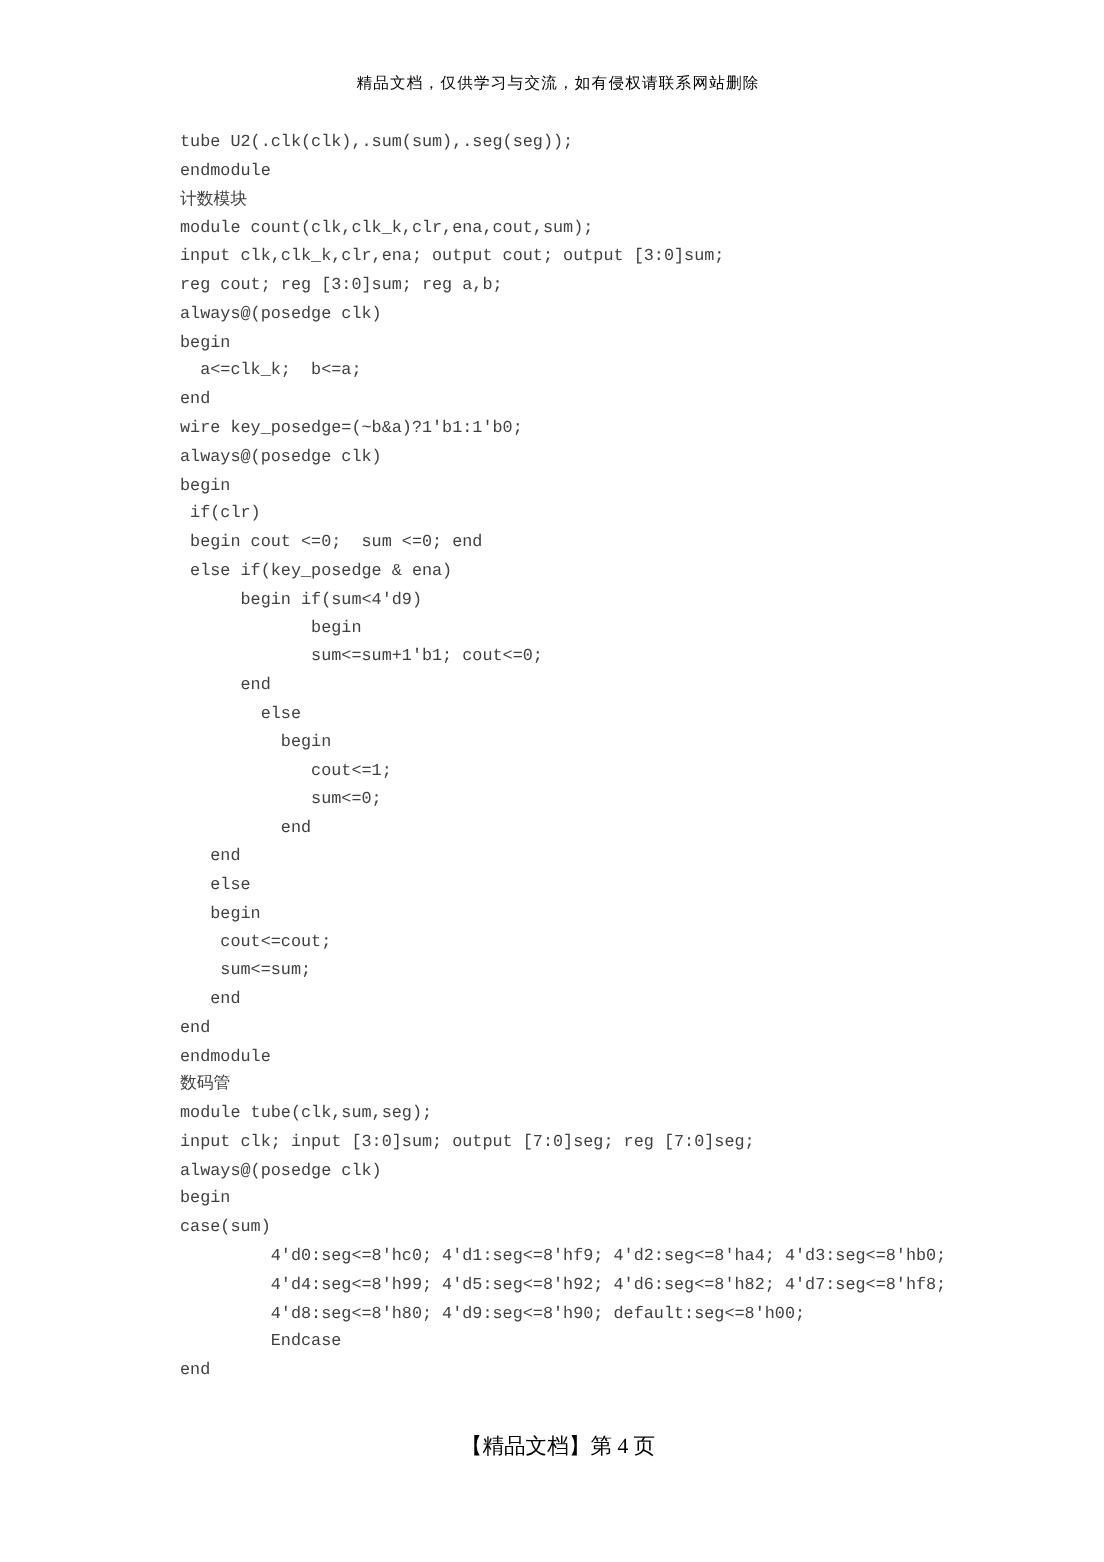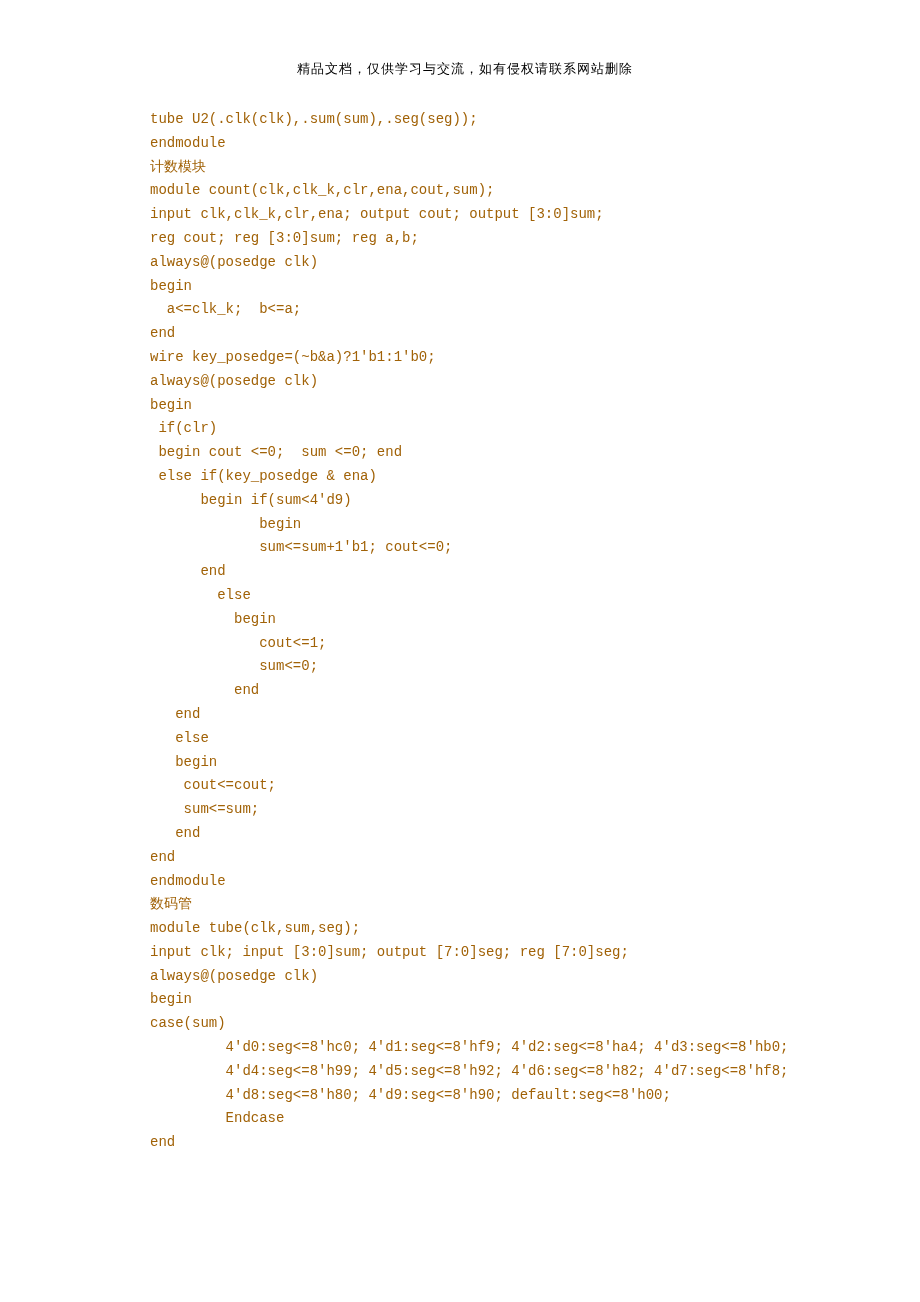--- a/index.html
+++ b/index.html
@@ -17,21 +17,21 @@
     text-align: center;
     font-size: 13px;
     margin-bottom: 30px;
     letter-spacing: 1px;
   }
   .code-block {
     font-family: "SimSun", "Courier New", monospace;
     font-size: 14px;
     line-height: 1.7;
     white-space: pre;
-    color: #a16207;
+    color: #404040;
   }
   .footer {
     text-align: center;
     font-size: 18px;
     margin-top: 38px;
   }
 </style>
 </head>
 <body>
 
@@ -76,13 +76,14 @@
 <span>input clk; input [3:0]sum; output [7:0]seg; reg [7:0]seg;</span>
 <span>always@(posedge clk)</span>
 <span>begin</span>
 <span>case(sum)</span>
 <span>         4'd0:seg&lt;=8'hc0; 4'd1:seg&lt;=8'hf9; 4'd2:seg&lt;=8'ha4; 4'd3:seg&lt;=8'hb0;</span>
 <span>         4'd4:seg&lt;=8'h99; 4'd5:seg&lt;=8'h92; 4'd6:seg&lt;=8'h82; 4'd7:seg&lt;=8'hf8;</span>
 <span>         4'd8:seg&lt;=8'h80; 4'd9:seg&lt;=8'h90; default:seg&lt;=8'h00;</span>
 <span>         Endcase</span>
 <span>end</span></div>
 
+  <div class="footer">【精品文档】第 4 页</div>
 </div>
 
 </body></html>

